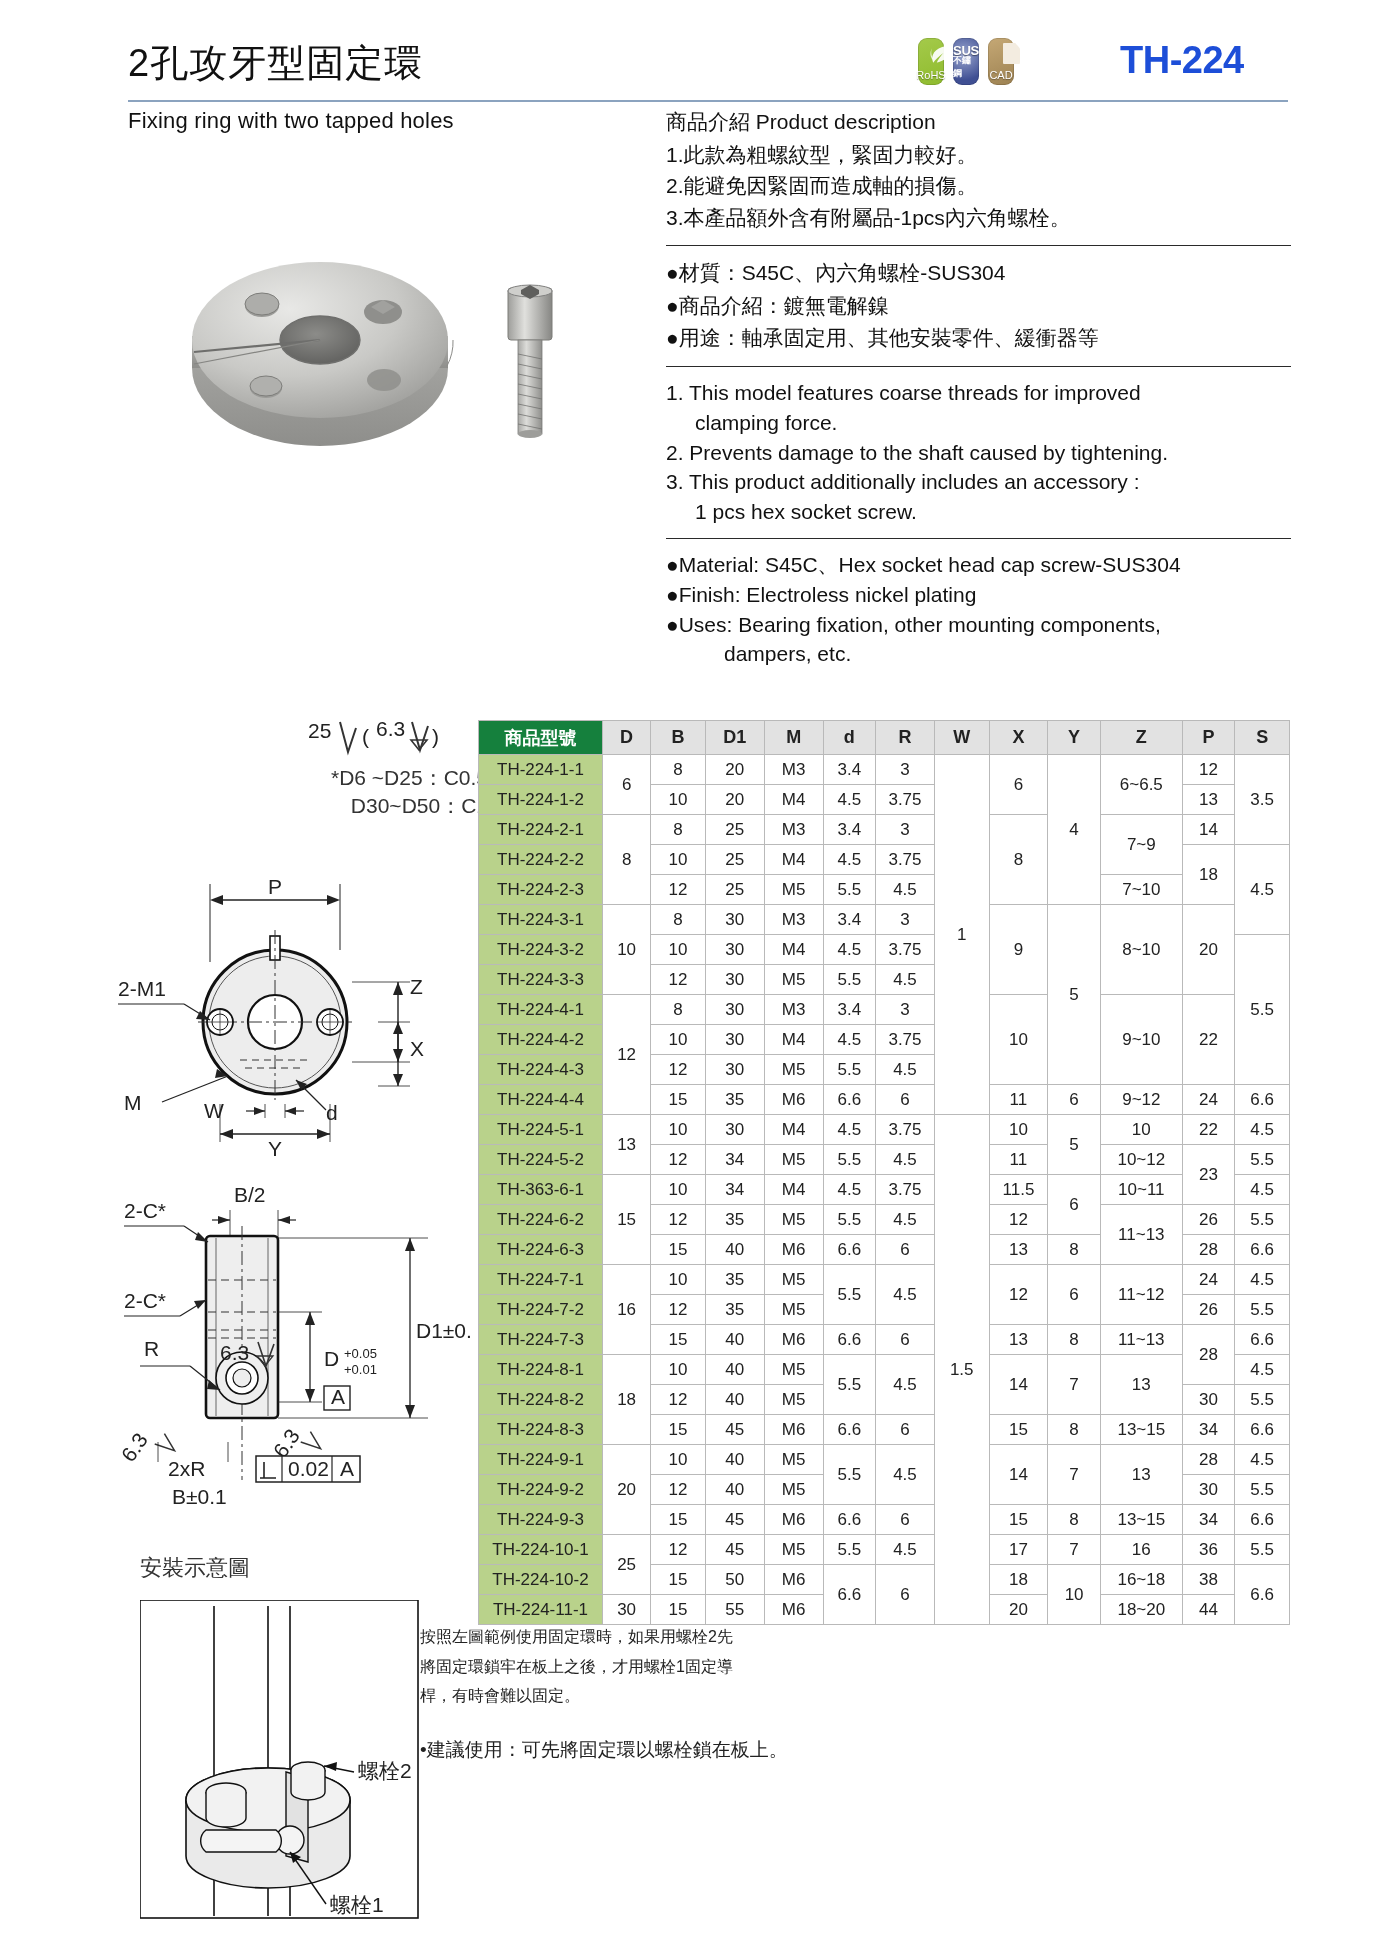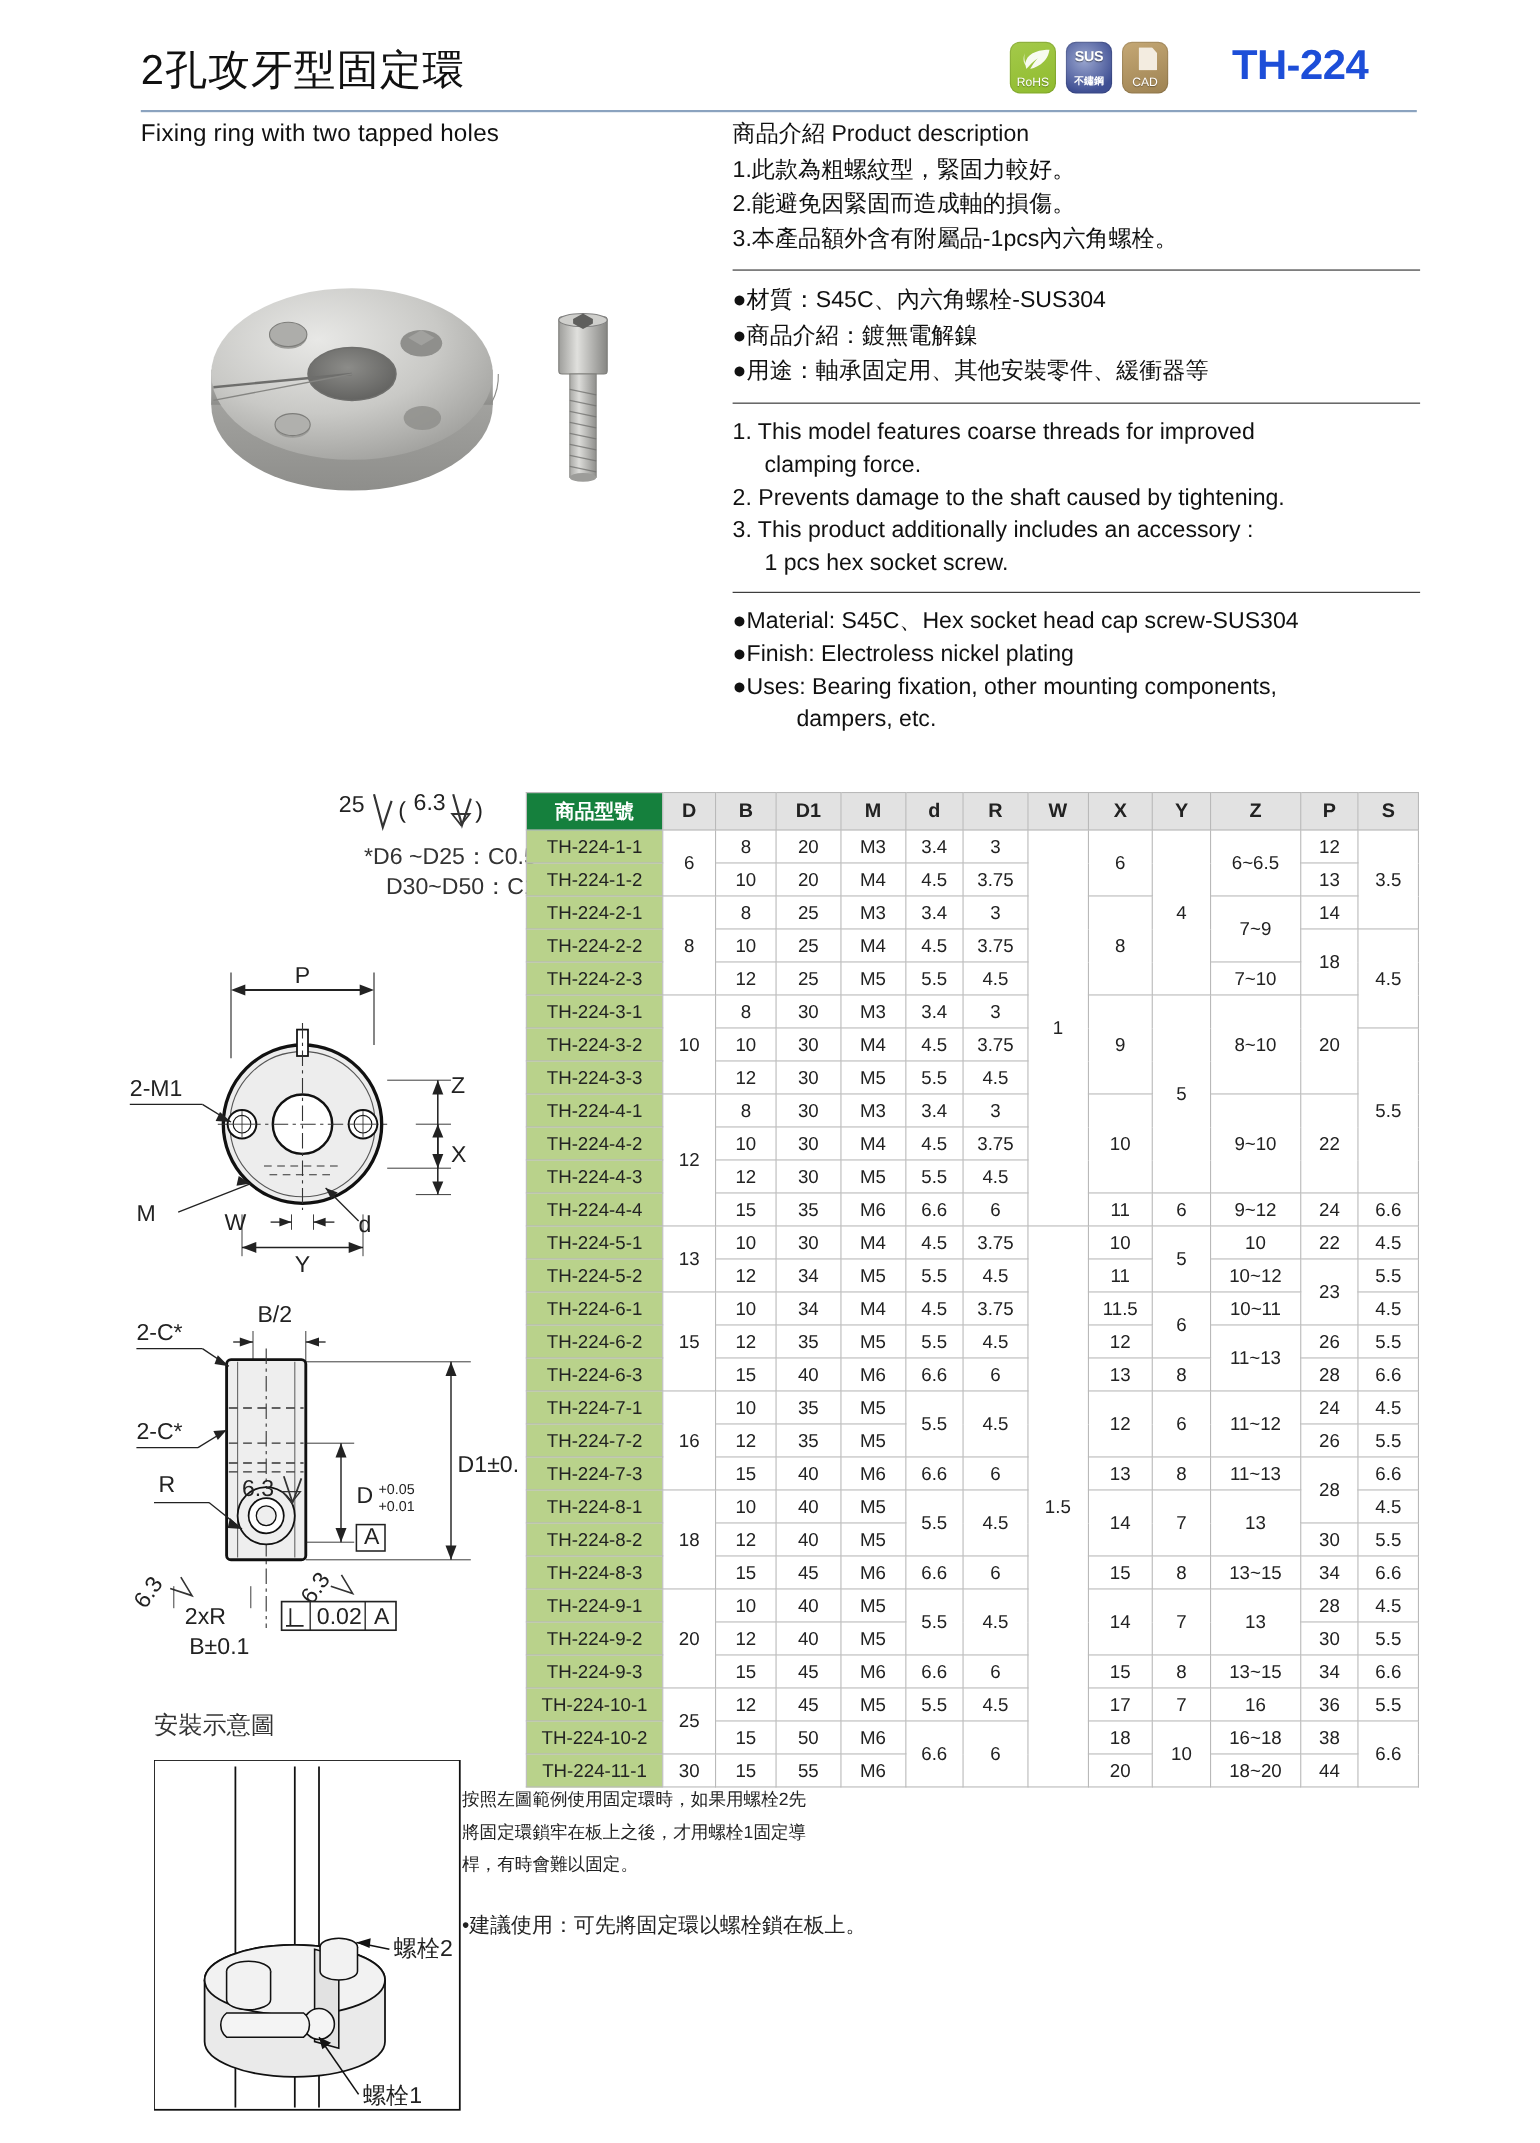--- a/index.html
+++ b/index.html
@@ -25,21 +25,21 @@
   }
   .title-en {
     position: absolute; left: 128px; top: 108px;
     font-size: 22px; color: #111; letter-spacing: .2px;
   }
   .badges {
     position: absolute; left: 918px; top: 38px;
     display: flex; gap: 9px; align-items: center;
   }
   .badge {
-    width: 42px; height: 47px; border-radius: 9px;
+    width: 26px; height: 47px; border-radius: 9px;
     display: flex; flex-direction: column; align-items: center;
     justify-content: flex-end; position: relative;
     box-shadow: inset 0 0 0 1px rgba(0,0,0,.12);
   }
   .badge-rohs { background: linear-gradient(160deg,#a4ca4a,#8fbb2e); }
   .badge-sus  { background: radial-gradient(circle at 40% 35%,#9aa6cf,#3f4f93 75%); }
   .badge-cad  { background: linear-gradient(160deg,#c5a875,#9d8252); }
   .badge-txt {
     font-size: 11px; font-weight: normal; color: #fff;
     line-height: 1.05; text-align: center; margin-bottom: 3px;
@@ -618,21 +618,21 @@
             <td>34</td>
             <td>M5</td>
             <td>5.5</td>
             <td>4.5</td>
             <td>11</td>
             <td>10~12</td>
             <td rowspan="2">23</td>
             <td>5.5</td>
           </tr>
           <tr>
-            <td class="model">TH-224-6-1</td>
+            <td class="model">TH-363-6-1</td>
             <td rowspan="3">15</td>
             <td>10</td>
             <td>34</td>
             <td>M4</td>
             <td>4.5</td>
             <td>3.75</td>
             <td>11.5</td>
             <td rowspan="2">6</td>
             <td>10~11</td>
             <td>4.5</td>

